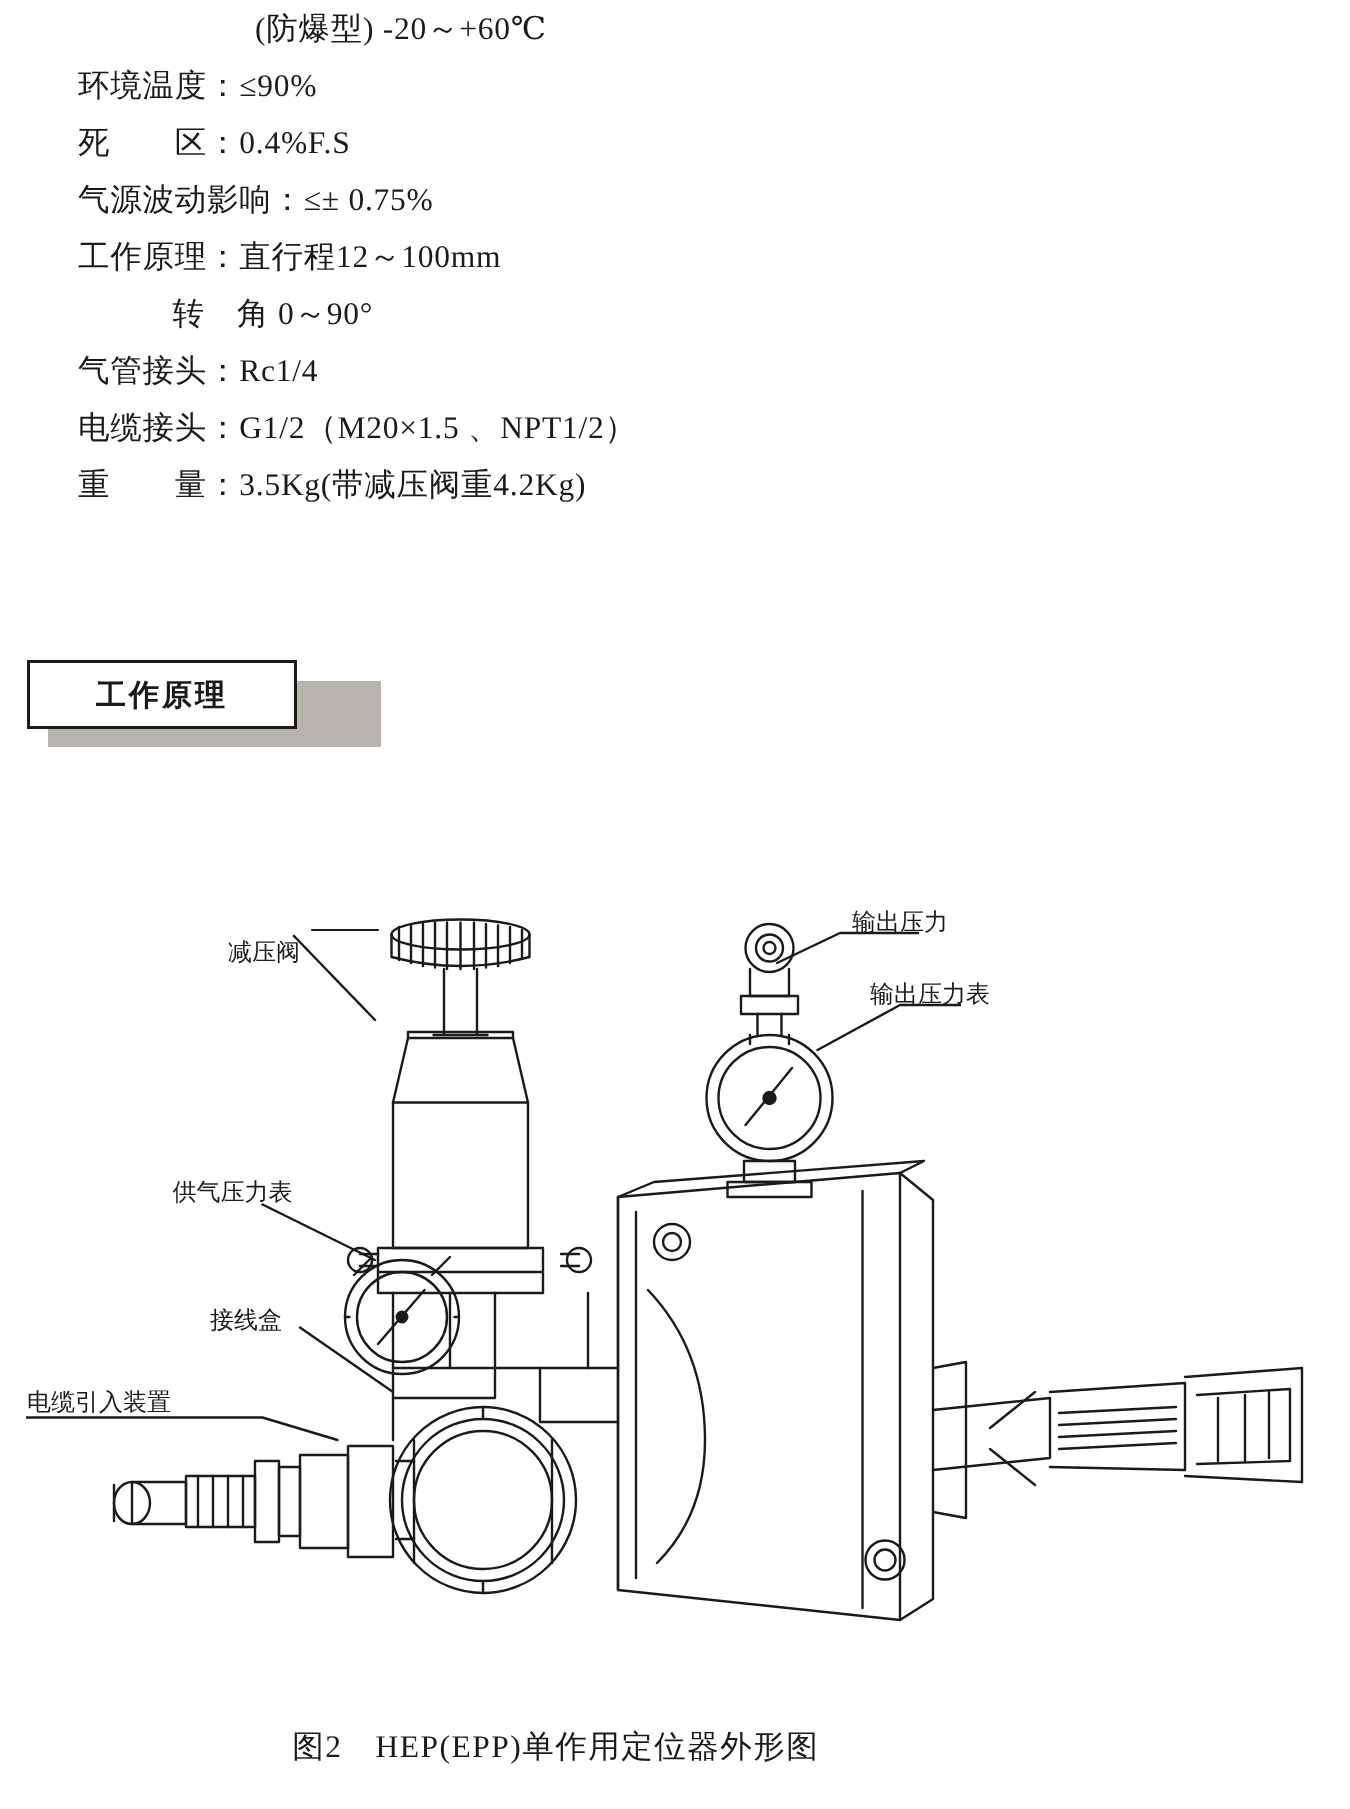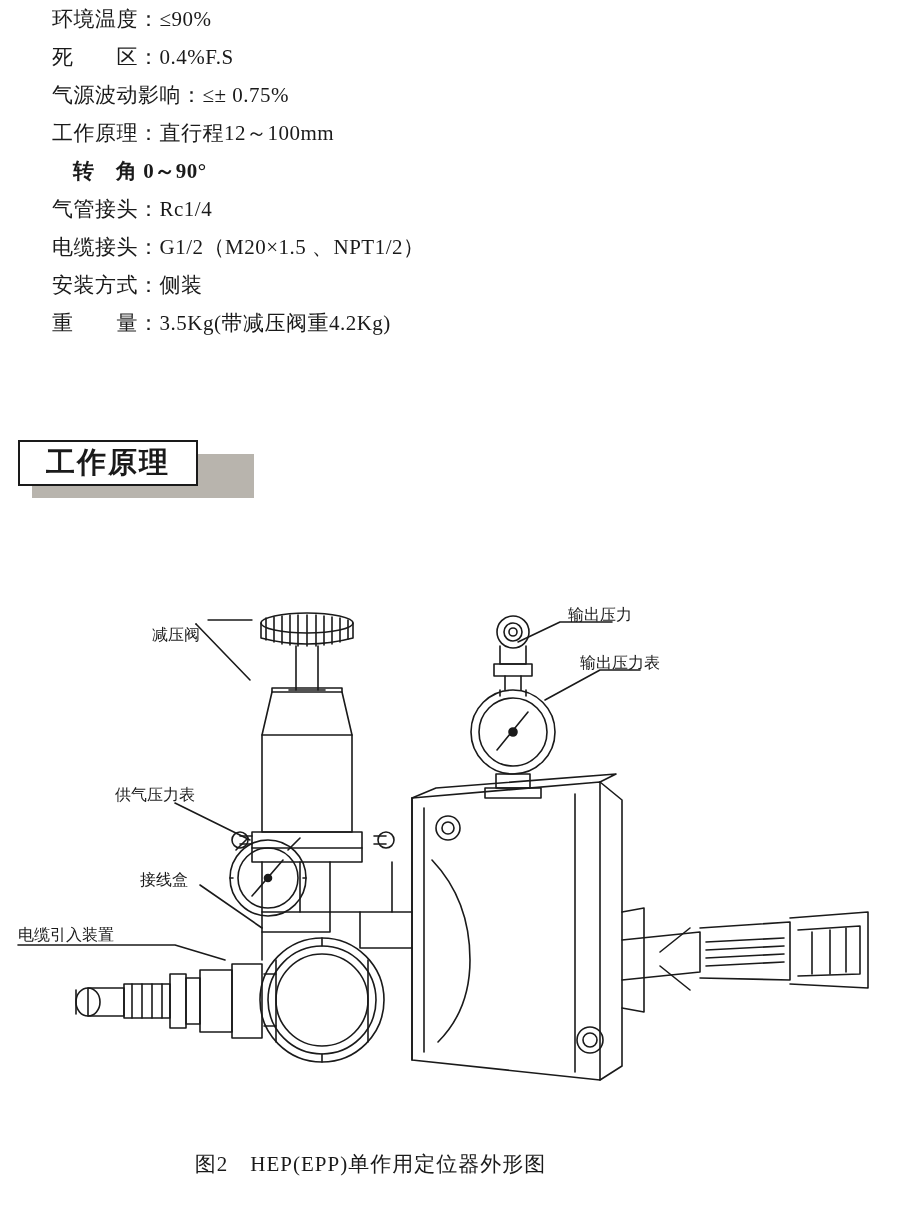--- a/index.html
+++ b/index.html
@@ -24,21 +24,21 @@
     width: 900px;
   }
   .spec-line {
     font-size: 21px;
     line-height: 38px;
     white-space: pre;
     letter-spacing: 0.5px;
   }
   .spec-line.indent-first { padding-left: 170px; }
   .spec-line.indent-normal { padding-left: 52px; }
-  .spec-line.indent-deep { padding-left: 73px; font-weight: bold; }
+  .spec-line.indent-deep { padding-left: 115px; }
 
   
   .section-heading-wrap {
     position: absolute;
     left: 18px;
     top: 440px;
     width: 260px;
     height: 62px;
   }
   .section-shadow {
@@ -57,21 +57,21 @@
     height: 42px;
     border: 2px solid #1a1a1a;
     background: #ffffff;
     display: flex;
     align-items: center;
     justify-content: center;
   }
   .section-box span {
     font-family: "DejaVu Sans", "Liberation Sans", sans-serif;
     font-weight: bold;
-    font-size: 29px;
+    font-size: 20px;
     letter-spacing: 2px;
   }
 
   
   .figure {
     position: absolute;
     left: 0;
     top: 560px;
     width: 900px;
     height: 600px;
@@ -93,28 +93,28 @@
     width: 741px;
     text-align: center;
     font-size: 21px;
     letter-spacing: 1px;
   }
 </style>
 </head>
 <body>
 
 <div class="spec-block" id="spec-block">
+    <div class="spec-line indent-first">(防爆型) -20～+60℃</div>
     <div class="spec-line indent-normal">环境温度：≤90%</div>
     <div class="spec-line indent-normal">死　　区：0.4%F.S</div>
     <div class="spec-line indent-normal">气源波动影响：≤± 0.75%</div>
     <div class="spec-line indent-normal">工作原理：直行程12～100mm</div>
     <div class="spec-line indent-deep">转　角 0～90°</div>
     <div class="spec-line indent-normal">气管接头：Rc1/4</div>
     <div class="spec-line indent-normal">电缆接头：G1/2（M20×1.5 、NPT1/2）</div>
-    <div class="spec-line indent-normal">安装方式：侧装</div>
     <div class="spec-line indent-normal">重　　量：3.5Kg(带减压阀重4.2Kg)</div>
   </div>
 
 <div class="section-heading-wrap">
   <div class="section-shadow"></div>
   <div class="section-box">
     <span>工作原理</span>
   </div>
 </div>
 

